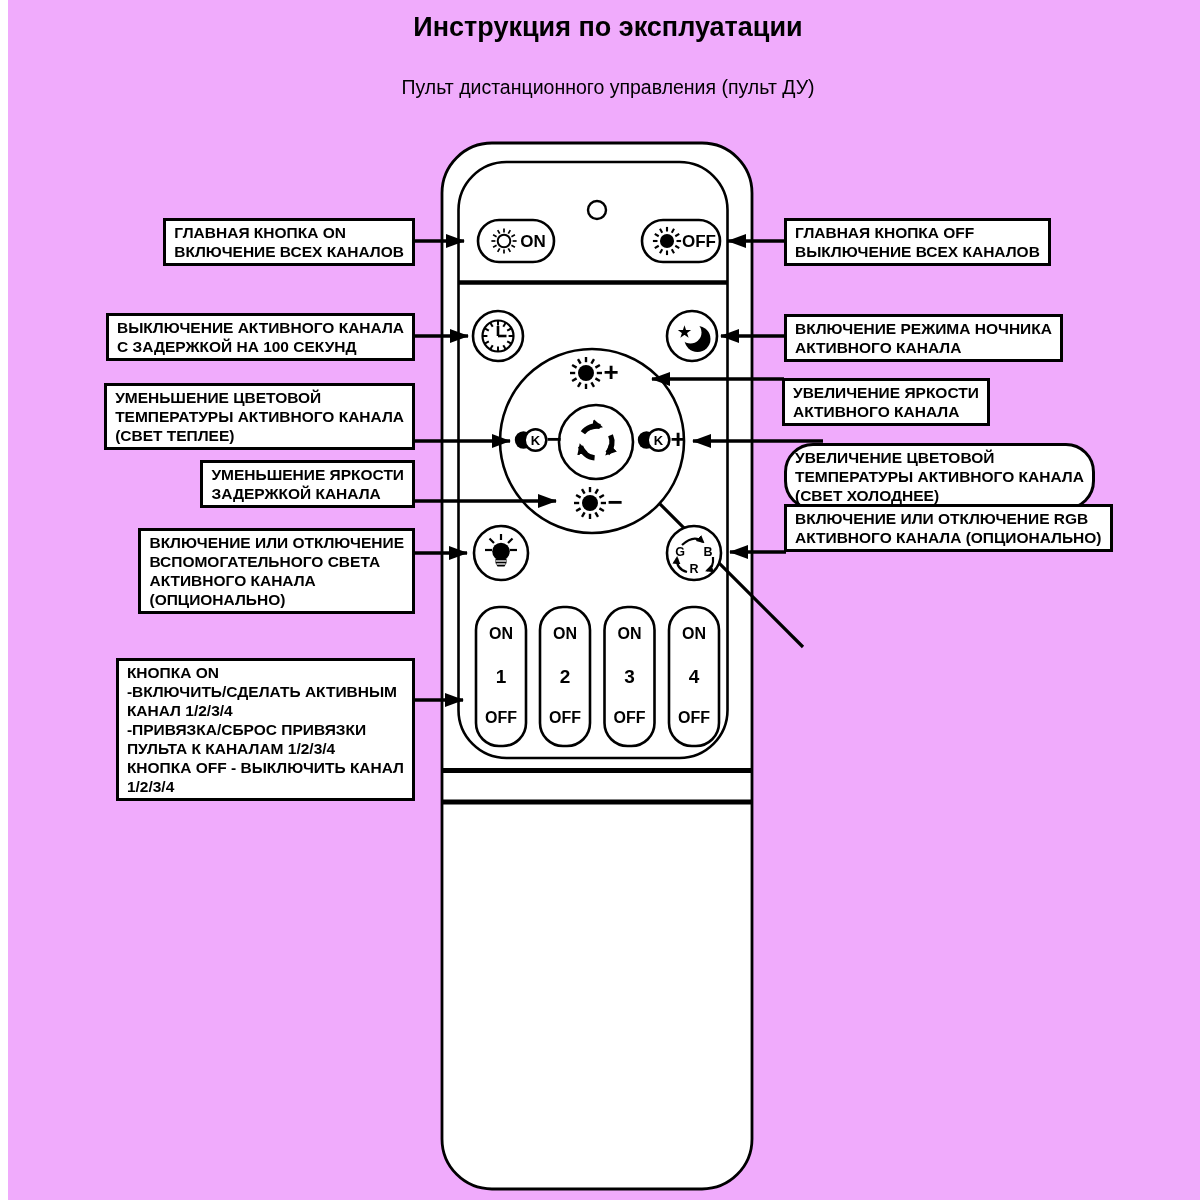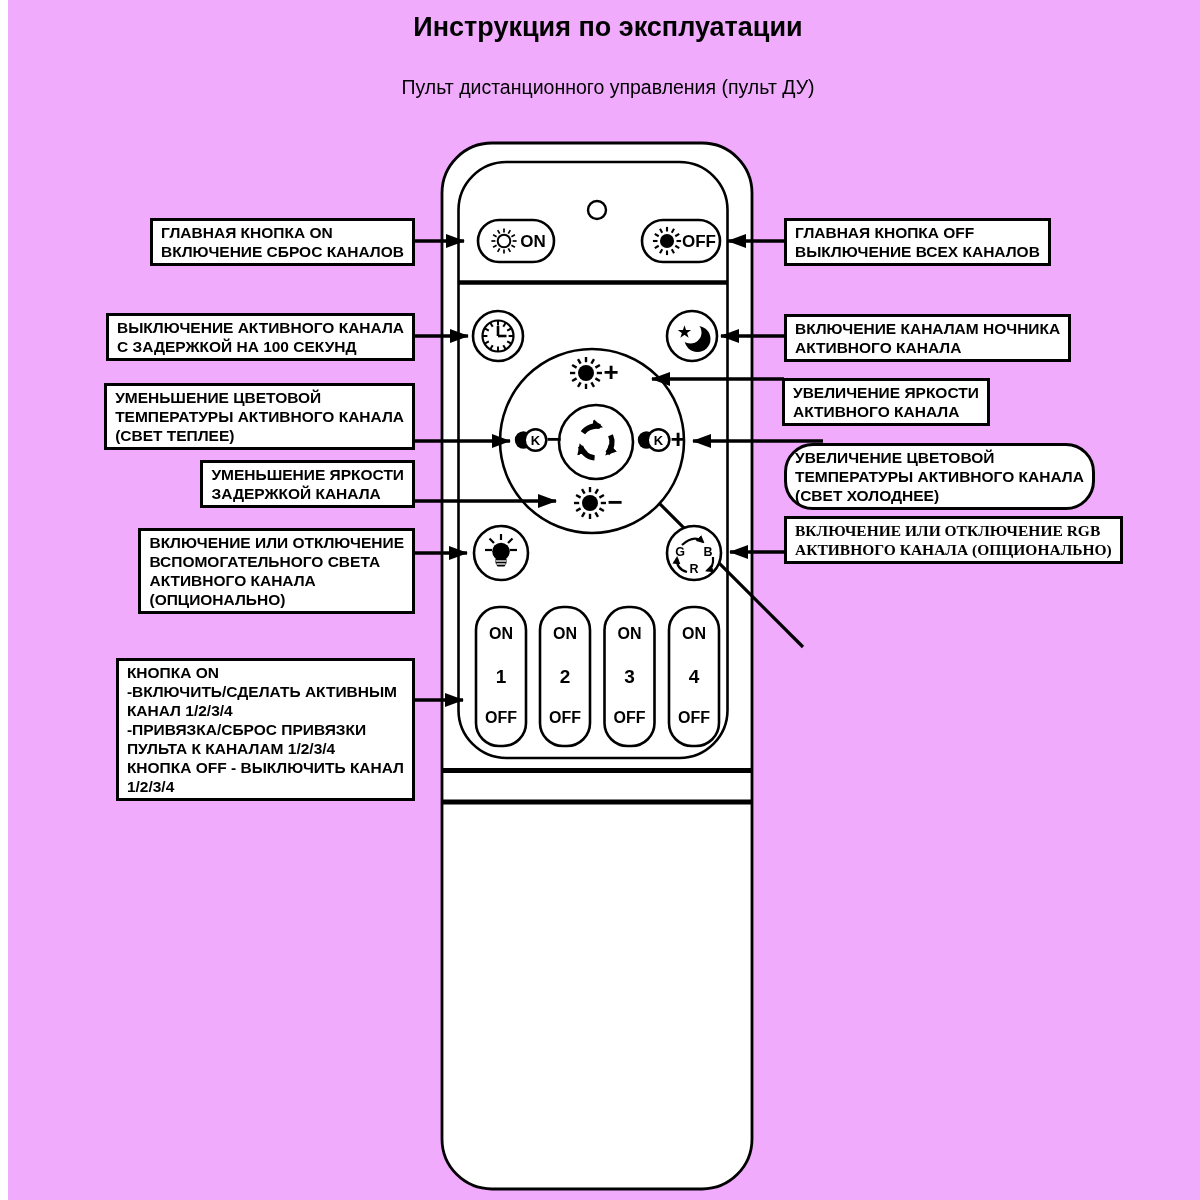--- a/index.html
+++ b/index.html
@@ -218,21 +218,21 @@
       <line x1="404" y1="700" x2="455" y2="700" marker-end="url(#ah)"></line>
       <line x1="778" y1="241" x2="720" y2="241" marker-end="url(#ah)"></line>
       <line x1="778" y1="336" x2="713" y2="336" marker-end="url(#ah)"></line>
       <line x1="776" y1="379" x2="644" y2="379" marker-end="url(#ah)"></line>
       <line x1="815" y1="441" x2="685" y2="441" marker-end="url(#ah)"></line>
       <line x1="778" y1="552" x2="722" y2="552" marker-end="url(#ah)"></line>
     </g>
   </svg>
 
   <div class="callout" style="right:793px;top:218px;">ГЛАВНАЯ КНОПКА ON
-ВКЛЮЧЕНИЕ СБРОС КАНАЛОВ</div>
+ВКЛЮЧЕНИЕ ВСЕХ КАНАЛОВ</div>
   <div class="callout" style="right:793px;top:313px;">ВЫКЛЮЧЕНИЕ АКТИВНОГО КАНАЛА
 С ЗАДЕРЖКОЙ НА 100 СЕКУНД</div>
   <div class="callout" style="right:793px;top:383px;">УМЕНЬШЕНИЕ ЦВЕТОВОЙ
 ТЕМПЕРАТУРЫ АКТИВНОГО КАНАЛА
 (СВЕТ ТЕПЛЕЕ)</div>
   <div class="callout" style="right:793px;top:460px;">УМЕНЬШЕНИЕ ЯРКОСТИ
 ЗАДЕРЖКОЙ КАНАЛА</div>
   <div class="callout" style="right:793px;top:528px;">ВКЛЮЧЕНИЕ ИЛИ ОТКЛЮЧЕНИЕ
 ВСПОМОГАТЕЛЬНОГО СВЕТА
 АКТИВНОГО КАНАЛА
@@ -240,23 +240,23 @@
   <div class="callout" style="right:793px;top:658px;">КНОПКА ON
 -ВКЛЮЧИТЬ/СДЕЛАТЬ АКТИВНЫМ
 КАНАЛ 1/2/3/4
 -ПРИВЯЗКА/СБРОС ПРИВЯЗКИ
 ПУЛЬТА К КАНАЛАМ 1/2/3/4
 КНОПКА OFF - ВЫКЛЮЧИТЬ КАНАЛ
 1/2/3/4</div>
 
   <div class="callout" style="left:776px;top:218px;">ГЛАВНАЯ КНОПКА OFF
 ВЫКЛЮЧЕНИЕ ВСЕХ КАНАЛОВ</div>
-  <div class="callout" style="left:776px;top:314px;">ВКЛЮЧЕНИЕ КАНАЛАМ НОЧНИКА
+  <div class="callout" style="left:776px;top:314px;">ВКЛЮЧЕНИЕ РЕЖИМА НОЧНИКА
 АКТИВНОГО КАНАЛА</div>
   <div class="callout" style="left:774px;top:378px;">УВЕЛИЧЕНИЕ ЯРКОСТИ
 АКТИВНОГО КАНАЛА</div>
   <div class="callout" style="left:776px;top:443px;border-radius:29px;">УВЕЛИЧЕНИЕ ЦВЕТОВОЙ
 ТЕМПЕРАТУРЫ АКТИВНОГО КАНАЛА
 (СВЕТ ХОЛОДНЕЕ)</div>
-  <div class="callout" style="left:776px;top:516px;font-family:Liberation Serif, serif;">ВКЛЮЧЕНИЕ ИЛИ ОТКЛЮЧЕНИЕ RGB
+  <div class="callout" style="left:776px;top:504px;">ВКЛЮЧЕНИЕ ИЛИ ОТКЛЮЧЕНИЕ RGB
 АКТИВНОГО КАНАЛА (ОПЦИОНАЛЬНО)</div>
 
 </div>
 
 </body></html>

